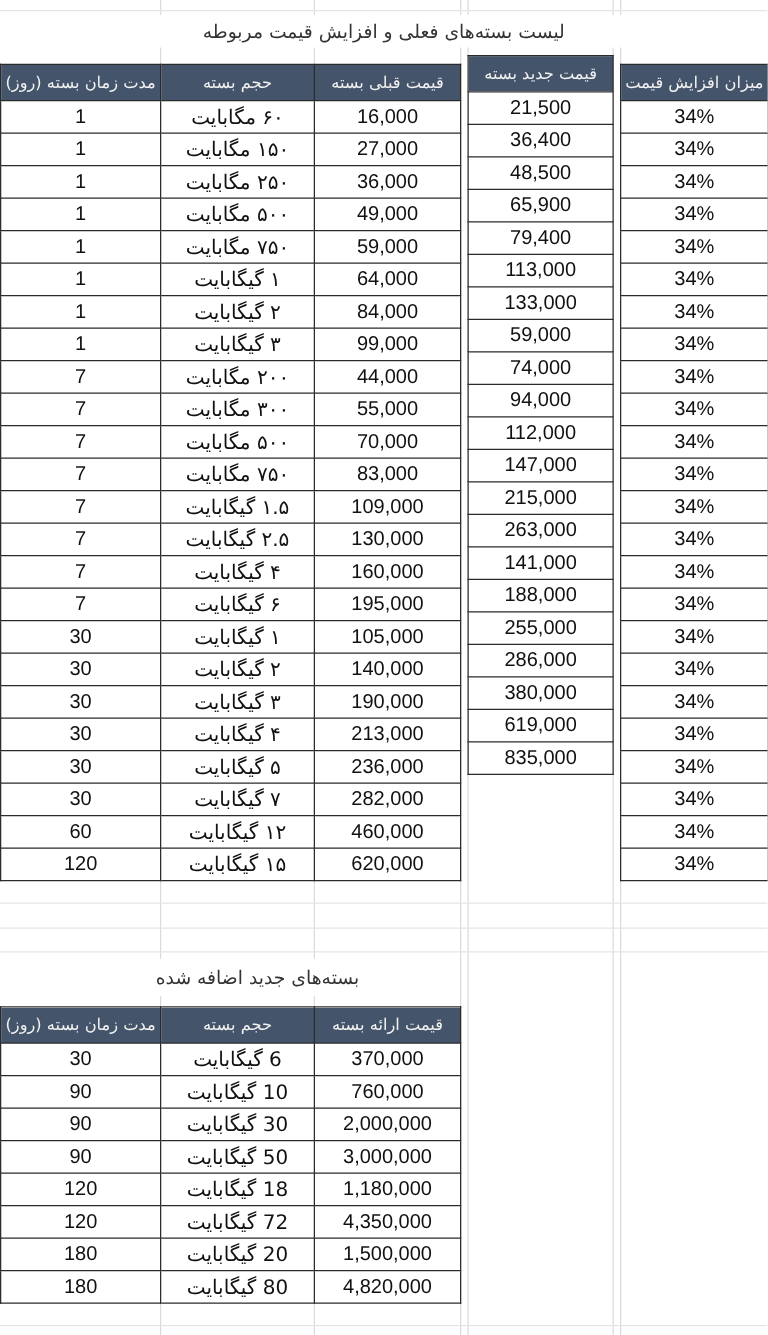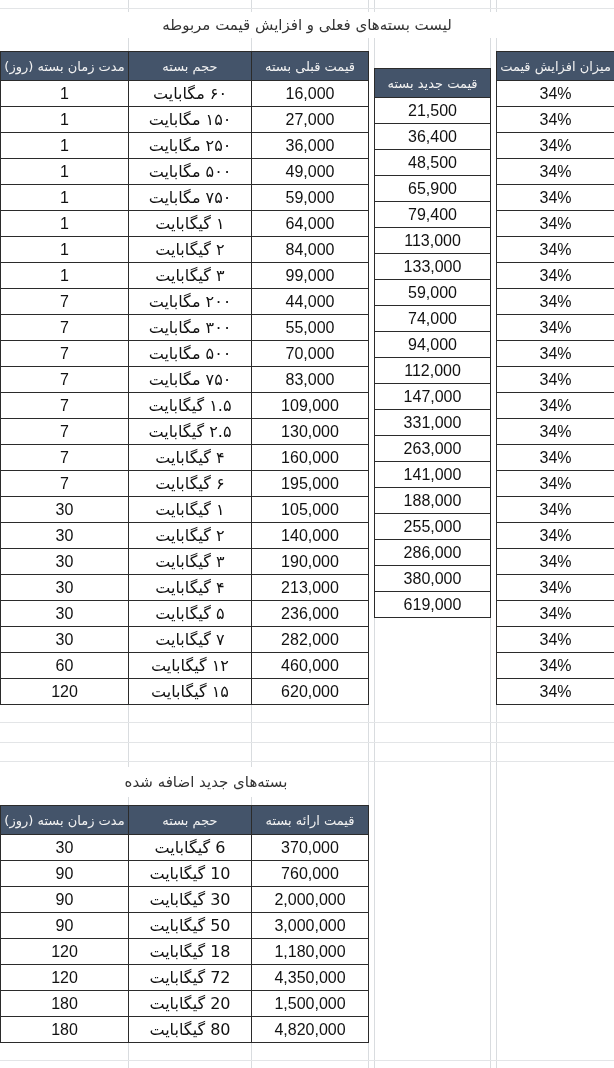--- a/index.html
+++ b/index.html
@@ -24,21 +24,21 @@
       height: 29px; border: 1.5px solid #2b2b2b; direction: rtl; text-align: center;
       font-family: "DejaVu Sans", sans-serif; white-space: nowrap; overflow: hidden;
     }
     table.sheet td {
       height: 26px; border: 1.5px solid #2b2b2b; text-align: center; font-size: 16px;
       color: #111; white-space: nowrap; overflow: hidden;
     }
     td.size { direction: rtl; font-size: 13px; font-family: "DejaVu Sans", sans-serif; }
 
     #t1-left { left: 0; top: 51px; width: 368px; }
-    #t1-mid  { left: 374px; top: 68px; width: 116px; }
+    #t1-mid  { left: 374px; top: 44px; width: 116px; }
     #t1-right{ left: 496px; top: 51px; width: 118px; padding-left: 20px; }
     #t2      { left: 0; top: 805px; width: 368px; }
   </style>
 </head>
 <body>
 
 <div class="grid-bg">
   <div class="vline" style="left:128px"></div>
   <div class="vline" style="left:251px"></div>
   <div class="vline" style="left:368px"></div>
@@ -231,21 +231,21 @@
       <tr>
         <td>94,000</td>
       </tr>
       <tr>
         <td>112,000</td>
       </tr>
       <tr>
         <td>147,000</td>
       </tr>
       <tr>
-        <td>331,000</td>
+        <td>215,000</td>
       </tr>
       <tr>
         <td>263,000</td>
       </tr>
       <tr>
         <td>141,000</td>
       </tr>
       <tr>
         <td>188,000</td>
       </tr>
@@ -253,20 +253,23 @@
         <td>255,000</td>
       </tr>
       <tr>
         <td>286,000</td>
       </tr>
       <tr>
         <td>380,000</td>
       </tr>
       <tr>
         <td>619,000</td>
+      </tr>
+      <tr>
+        <td>835,000</td>
       </tr>
     </tbody>
 </table>
 
 <table id="t1-right" class="sheet">
   <colgroup>
       <col style="width:118px">
     </colgroup>
   <thead>
     <tr>

